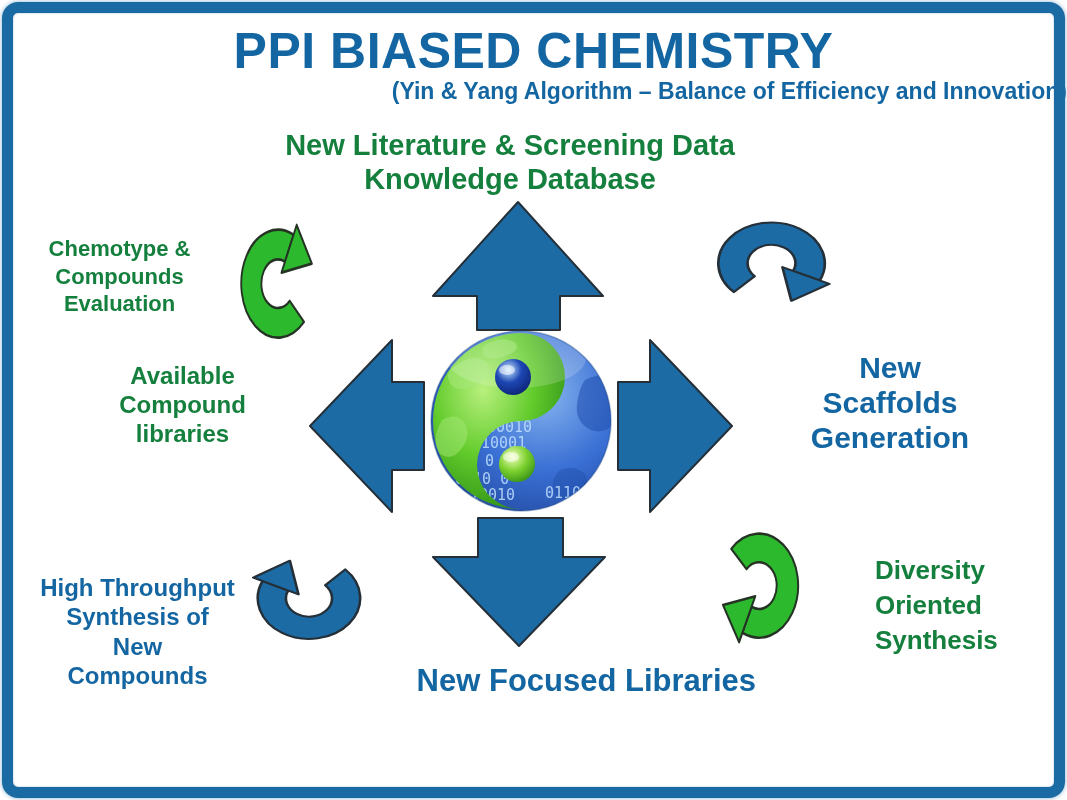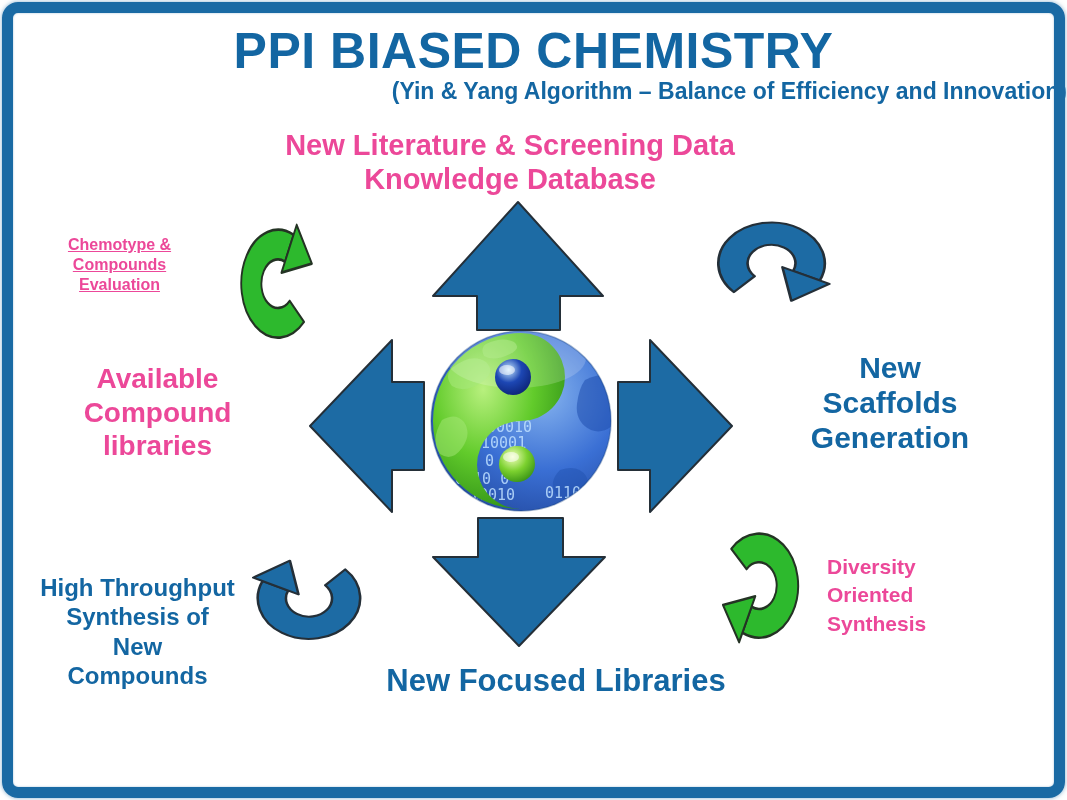--- a/index.html
+++ b/index.html
@@ -8,32 +8,32 @@
     overflow:hidden;font-family:"Liberation Sans",sans-serif;
   }
   .frame{
     position:absolute;inset:2px;border:11px solid #1a6aa4;border-radius:16px;
     box-shadow:0 0 4px rgba(26,106,164,.55), inset 0 0 2px rgba(26,106,164,.45);
     pointer-events:none;
   }
   #gfx{position:absolute;left:0;top:0;width:1067px;height:800px;}
   .txt{position:absolute;white-space:pre-line;font-weight:800;}
   .blue{color:#1366a2;}
-  .green{color:#ec4899;}
+  .green{color:#15803d;}
   .center{text-align:center;}
   #title{left:0;top:22px;width:1067px;font-size:50px;font-weight:900;letter-spacing:.5px;text-align:center;white-space:nowrap;}
   #subtitle{left:0;top:78px;width:1067px;font-size:23px;text-align:right;white-space:nowrap;}
   #node-top{left:160px;top:128px;width:700px;font-size:29px;line-height:1.18;}
-  #node-left{left:35px;top:362px;width:245px;font-size:28px;line-height:1.2;}
+  #node-left{left:60px;top:362px;width:245px;font-size:24px;line-height:1.2;}
   #node-right{left:775px;top:350px;width:230px;font-size:30px;line-height:1.17;}
-  #node-bottom{left:356px;top:663px;width:400px;font-size:31px;white-space:nowrap;text-align:center;}
-  #label-tl{left:22px;top:235px;width:195px;font-size:16px;line-height:1.25;text-decoration:underline;}
+  #node-bottom{left:356px;top:663px;width:400px;font-size:31px;white-space:nowrap;text-align:right;}
+  #label-tl{left:22px;top:235px;width:195px;font-size:22px;line-height:1.25;}
   #label-tr{left:833px;top:209px;width:210px;font-size:20px;line-height:1.22;}
   #label-bl{left:30px;top:573px;width:215px;font-size:24px;line-height:1.22;}
-  #label-br{left:827px;top:553px;width:160px;font-size:21px;line-height:1.35;text-align:left;}
+  #label-br{left:875px;top:553px;width:160px;font-size:26px;line-height:1.35;text-align:left;}
 </style>
 </head>
 <body>
 
 <div id="stage">
 
   <svg id="gfx" viewBox="0 0 1067 800" aria-hidden="true">
     <defs>
       <radialGradient id="gGreen" cx="38%" cy="32%" r="85%">
         <stop offset="0%" stop-color="#b8f07e"></stop>

